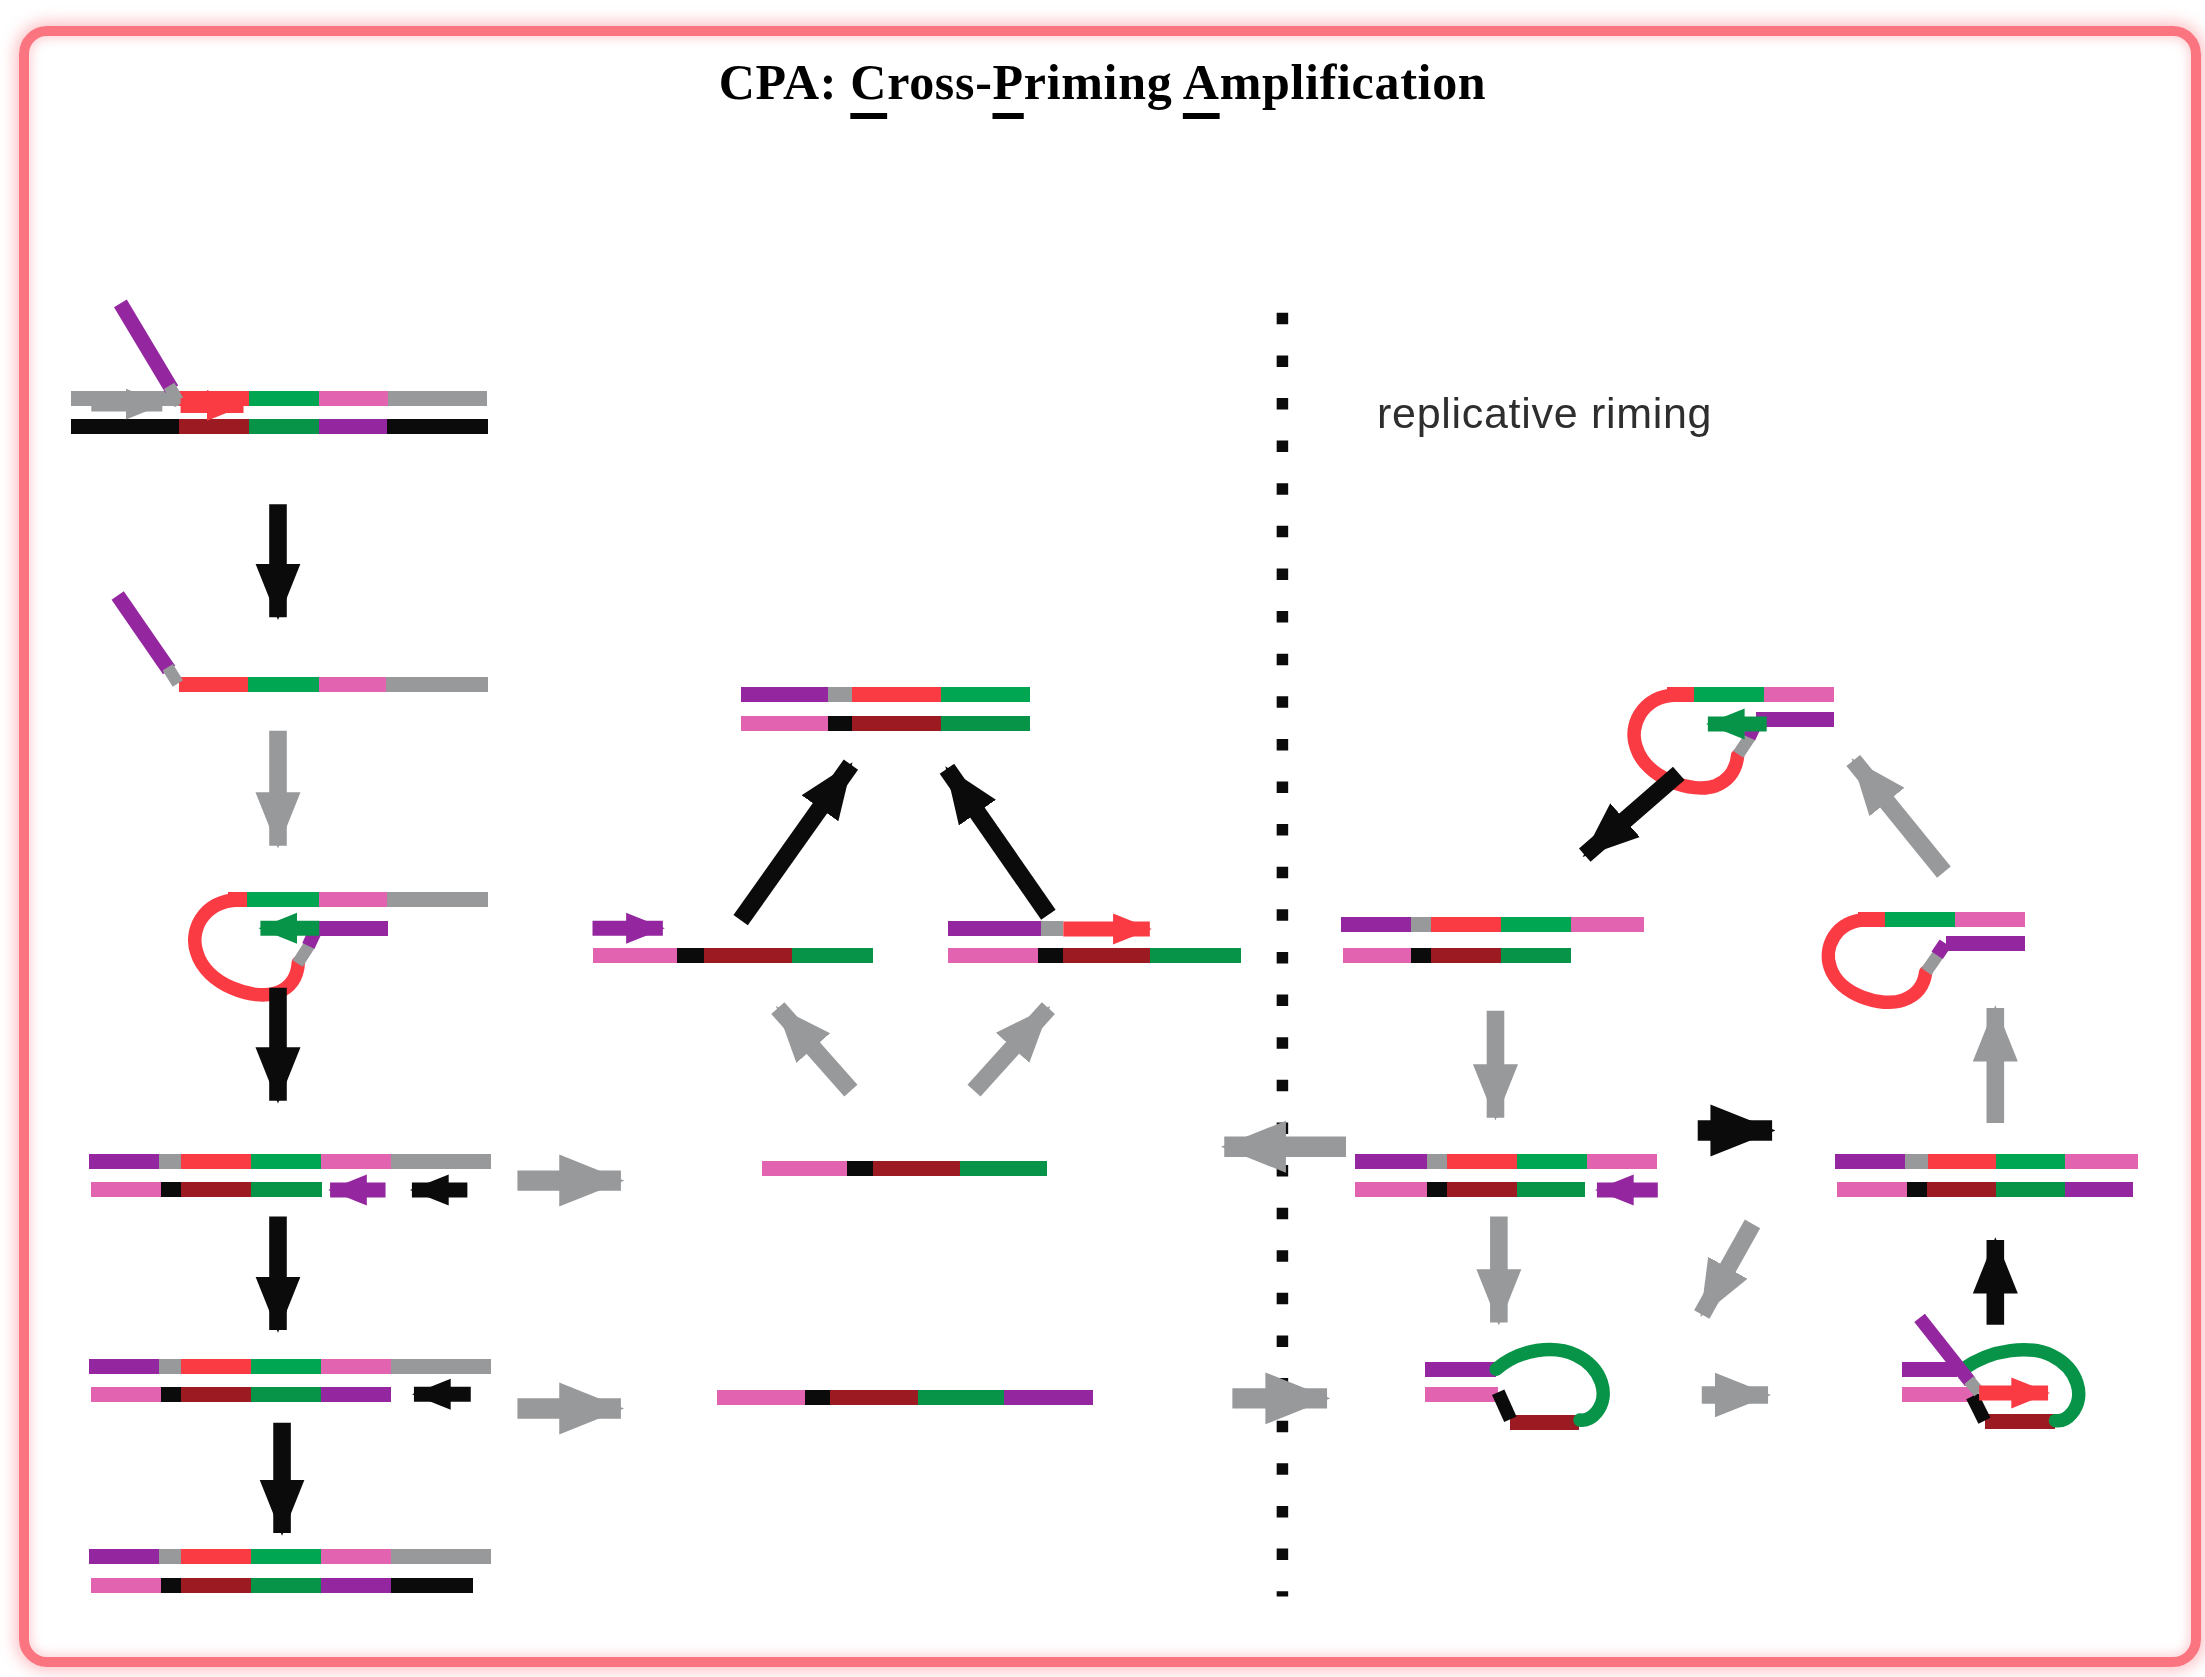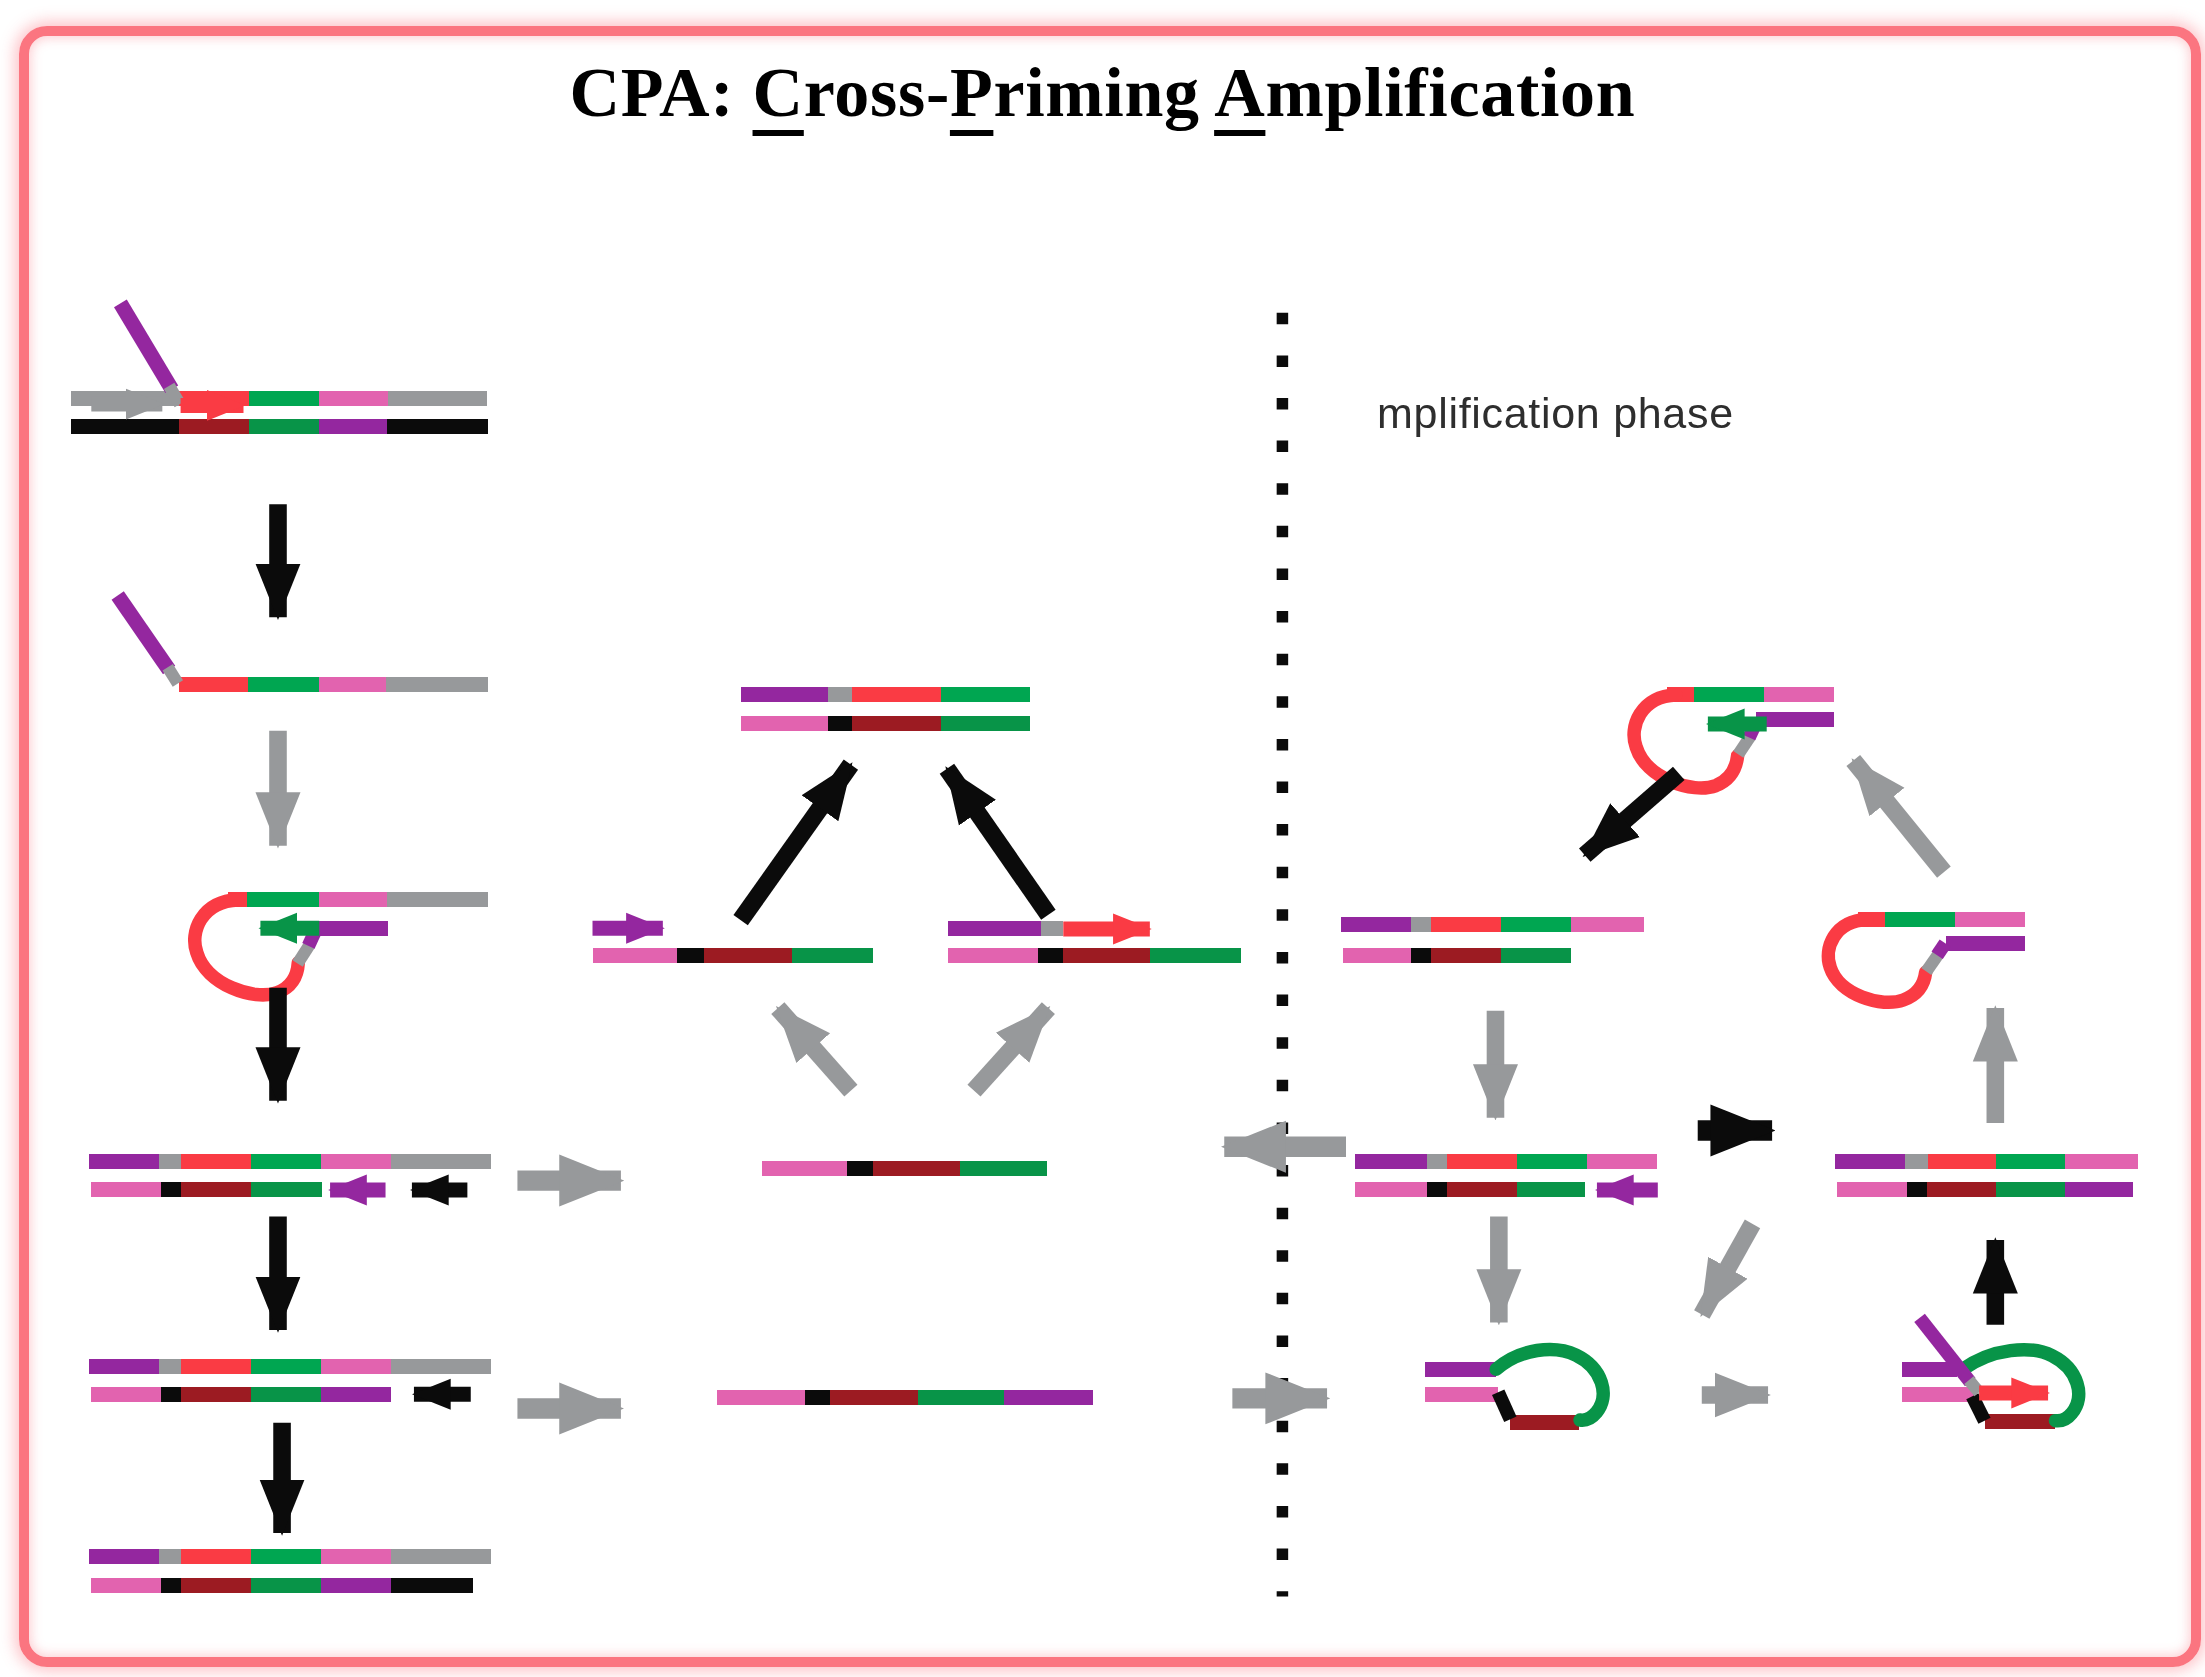--- a/index.html
+++ b/index.html
@@ -1,20 +1,20 @@
 <!DOCTYPE html>
 <html style="--purple: #94279f; --pink: #e263af; --red: #fa3b44; --darkred: #9c1b22; --green: #00a651; --dgreen: #089448; --gray: #97999b; --black: #0b0b0b; --border: #fb7580; --text: #2e2e2e;font-size:10.8px"><head>
 <meta charset="utf-8">
 <style>
   html,body{margin:0;padding:0;background:#fff;}
   body{width:2205px;height:1678px;position:relative;font-family:"Liberation Sans",sans-serif;overflow:hidden;}
   .frame{position:absolute;left:19px;top:26px;width:2162px;height:1621px;border:10.8px solid var(--border);
          border-radius:28px;box-shadow:0 0 15px 4px rgba(250,117,128,.45), inset 0 0 10.8px 2px rgba(250,117,128,.35);}
   .title{position:absolute;left:0;right:0;top:53px;text-align:center;
-         font-family:"Liberation Serif",serif;font-weight:bold;font-size:70px;color:#000;letter-spacing:0.7px;}
+         font-family:"Liberation Serif",serif;font-weight:bold;font-size:50px;color:#000;letter-spacing:0.7px;}
   .title .ul{text-decoration:underline;text-decoration-thickness:6px;text-underline-offset:13.5px;}
   .phase-label{position:absolute;left:1377px;top:389px;font-size:43px;color:var(--text);letter-spacing:0.7px;}
   .strand{position:absolute;height:15px;display:flex;}
   .strand > div{height:100%;}
   svg.layer{position:absolute;left:0;top:0;}
   .ln{fill:none;stroke-linecap:butt;}
   .lnr{fill:none;stroke-linecap:round;stroke-linejoin:round;}
   .st-bk{stroke:var(--black);} .st-gy{stroke:var(--gray);} .st-pu{stroke:var(--purple);}
   .st-rd{stroke:var(--red);} .st-gn{stroke:var(--dgreen);}
   .w26{stroke-width:26px;} .w30{stroke-width:30px;} .w22{stroke-width:22px;}
@@ -22,21 +22,21 @@
 </style>
 </head>
 <body>
 
 <div class="frame"></div>
 
 <div class="title">
   <span>CPA: </span><span class="ul">C</span><span>ross-</span><span class="ul">P</span><span>riming </span><span class="ul">A</span><span>mplification</span>
 </div>
 
-<div class="phase-label">mplification phase</div>
+<div class="phase-label">replicative riming</div>
 
 <div class="strand" style="left:71px;top:391px">
     <div style="width: 108px; background: rgb(151, 153, 155);"></div>
     <div style="width: 70px; background: rgb(250, 59, 68);"></div>
     <div style="width: 70px; background: rgb(0, 166, 81);"></div>
     <div style="width: 69px; background: rgb(226, 99, 175);"></div>
     <div style="width: 99px; background: rgb(151, 153, 155);"></div>
   </div>
 <div class="strand" style="left:71px;top:419px">
     <div style="width: 108px; background: rgb(11, 11, 11);"></div>

